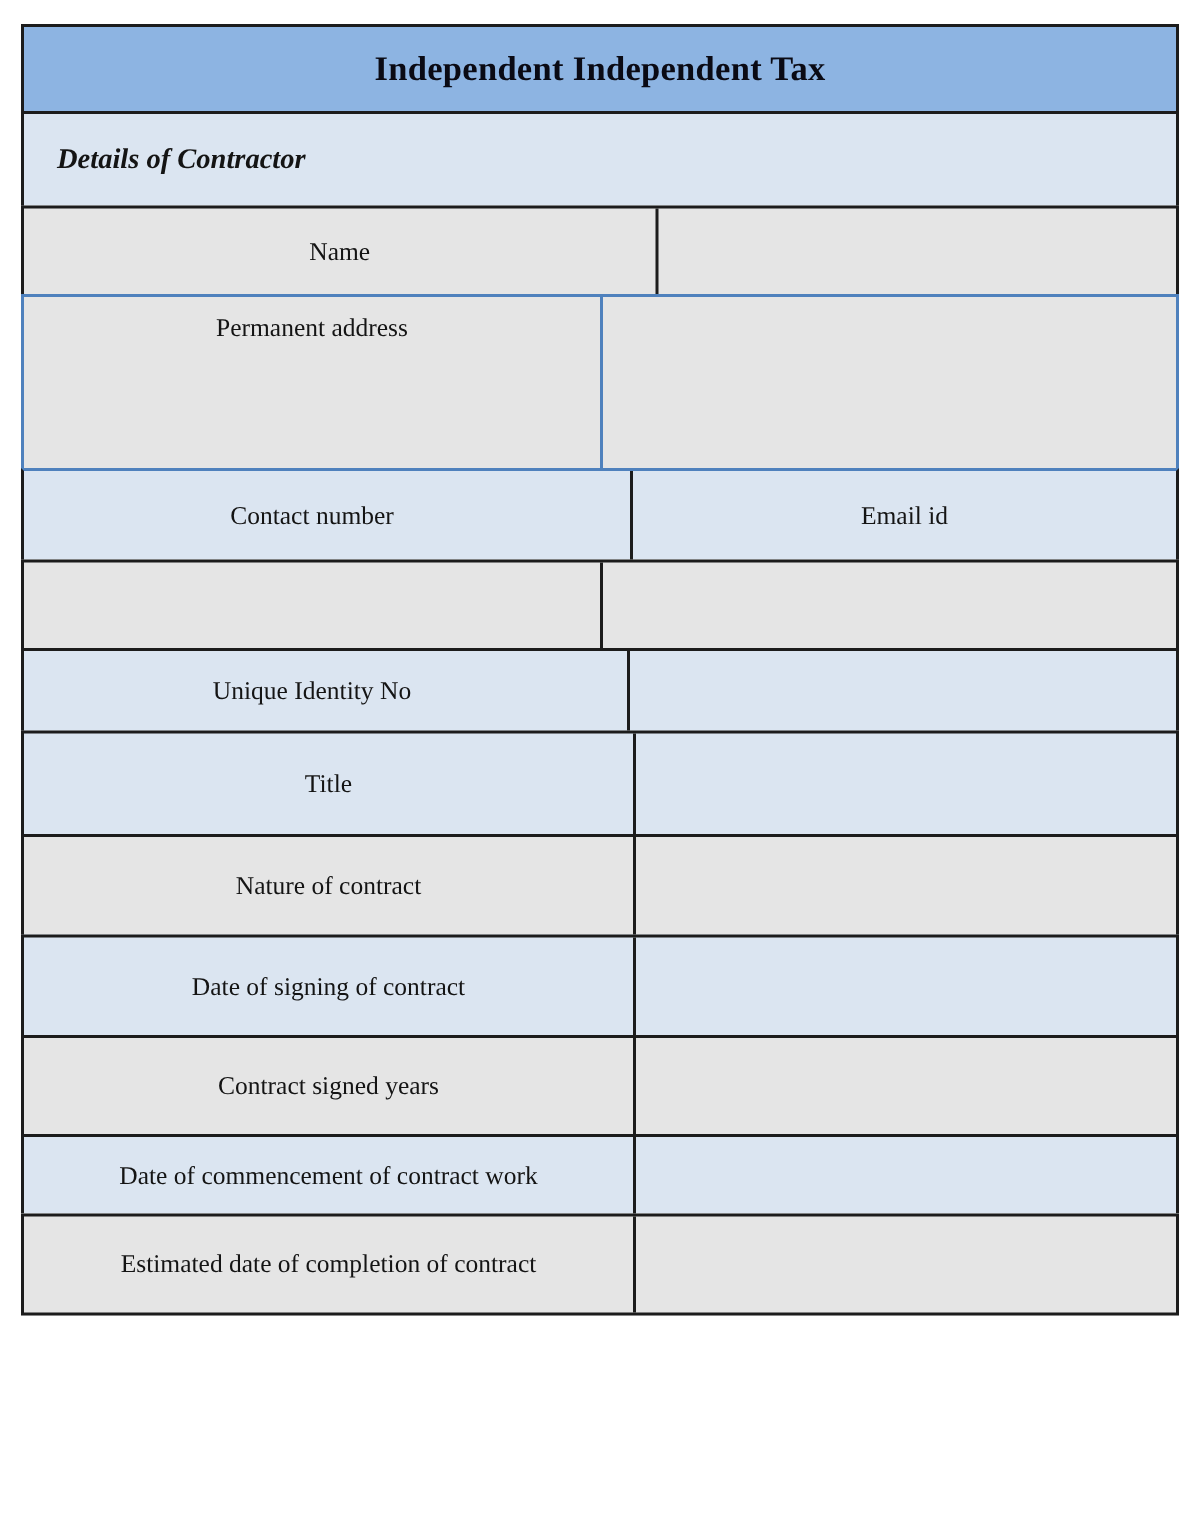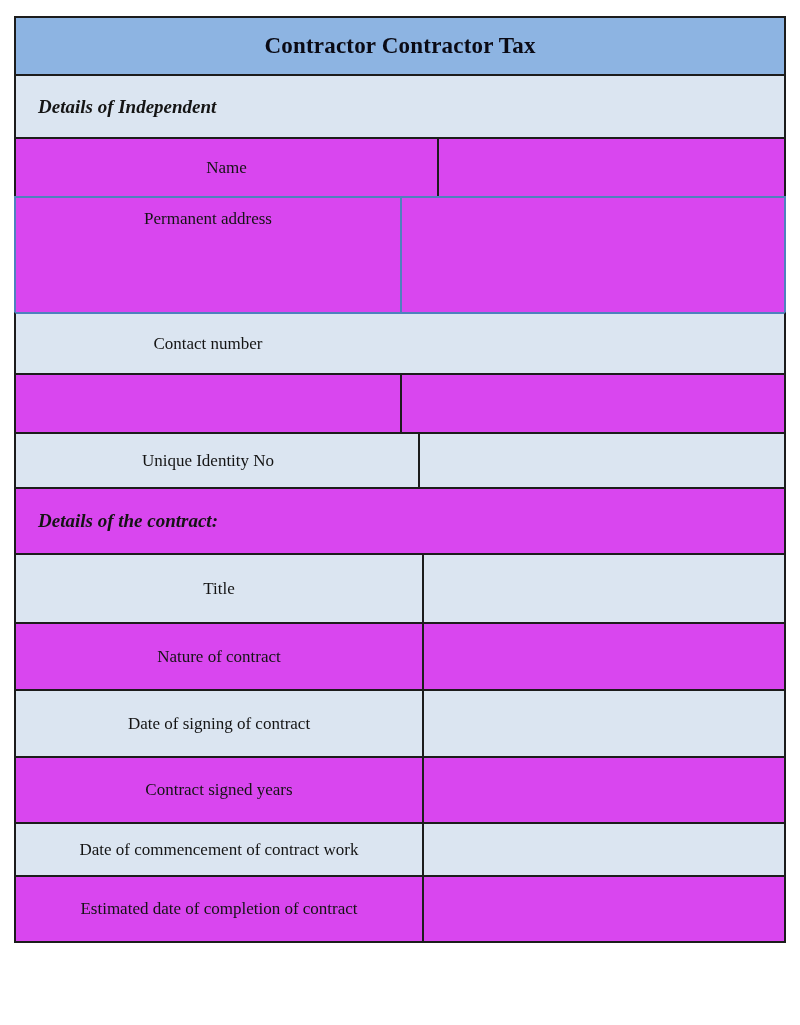--- a/index.html
+++ b/index.html
@@ -22,21 +22,21 @@
     top: 16px;
     width: 772px;
   }
   .row {
     box-sizing: border-box;
     display: flex;
     align-items: stretch;
     border-left: 2px solid var(--border, #1c1c1c);
     border-right: 2px solid var(--border, #1c1c1c);
     border-top: 2px solid var(--border, #1c1c1c);
-    background: #d946ef;
+    background: #e5e5e5;
   }
   .row.shaded { background: var(--shaded-bg, #dbe5f1); }
   .row.header {
     background: var(--header-bg, #8db4e2);
     height: 58px;
     justify-content: center;
     align-items: center;
   }
   .row.highlight {
     border-left-color: var(--hl, #4f81bd);
@@ -93,55 +93,53 @@
     padding-top: 11px;
   }
 </style>
 </head>
 <body>
 
 <div class="page">
   <div class="form-table">
 
     <div class="row header">
-      <span class="title-text">Contractor Contractor Tax</span>
+      <span class="title-text">Independent Independent Tax</span>
     </div>
 
     <div class="row shaded section r-section1">
-      <span class="section-text">Details of Independent</span>
+      <span class="section-text">Details of Contractor</span>
     </div>
 
     <div class="row r-name">
       <div class="cell w-name">Name</div>
       <div class="cell div grow"></div>
     </div>
 
 
     <div class="row highlight r-permanent">
       <div class="cell w-mid top-label">Permanent address</div>
       <div class="cell div-hl grow"></div>
     </div>
 
     <div class="row shaded hl-top r-contact">
       <div class="cell w-mid">Contact number</div>
+      <div class="cell div grow">Email id</div>
     </div>
 
     <div class="row r-contactval">
       <div class="cell w-mid"></div>
       <div class="cell div grow"></div>
     </div>
 
     <div class="row shaded r-unique">
       <div class="cell w-mid">Unique Identity No</div>
       <div class="cell div grow"></div>
     </div>
 
-    <div class="row section r-section2">
-      <span class="section-text">Details of the contract:</span>
-    </div>
 
     <div class="row shaded r-title">
       <div class="cell w-ctr">Title</div>
       <div class="cell div grow"></div>
     </div>
 
     <div class="row r-nature">
       <div class="cell w-ctr">Nature of contract</div>
       <div class="cell div grow"></div>
     </div>

